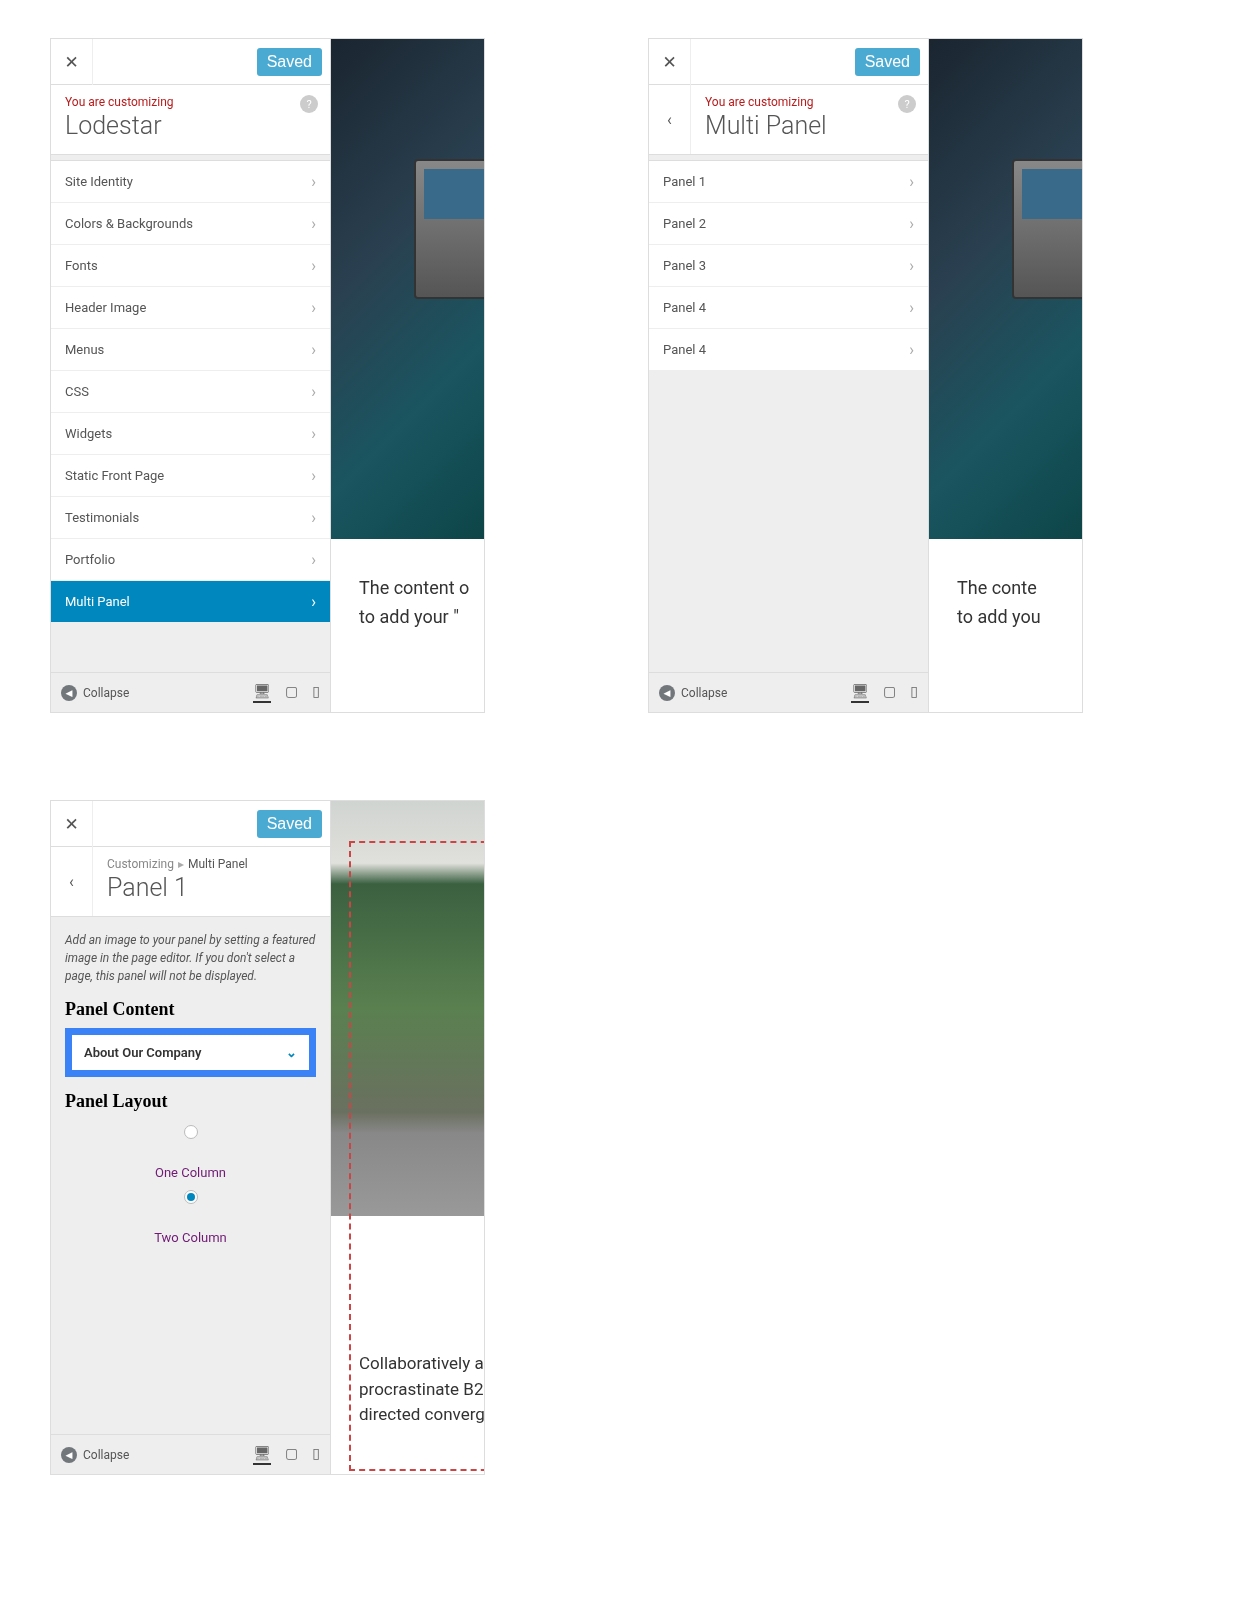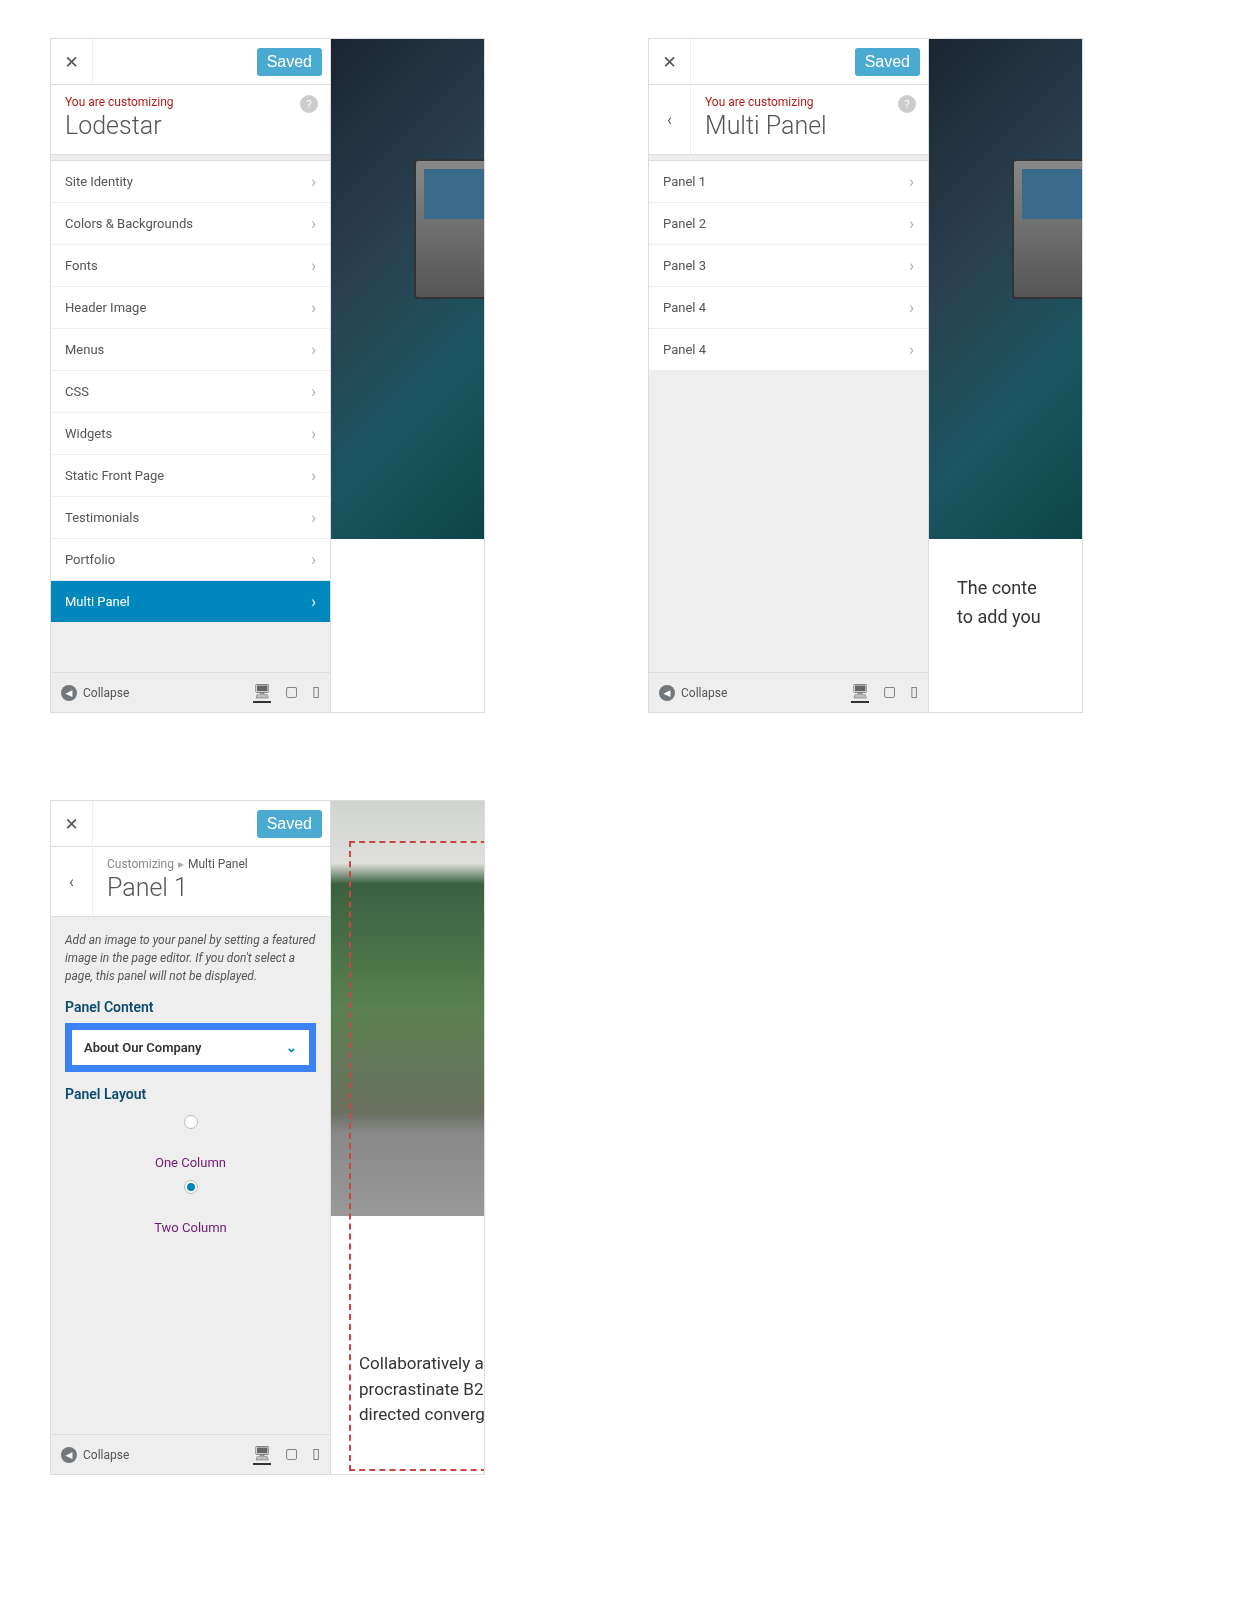--- a/index.html
+++ b/index.html
@@ -225,23 +225,24 @@
 .desc-text {
   padding: 14px;
   font-size: 12px;
   color: #555;
   line-height: 1.5;
   background: #eee;
   font-style: italic;
 }
 .section-label {
   padding: 0 14px 8px 14px;
-  font-size: 14px;
+  font-size: 18px;
   font-weight: 600;
-  color: #0c4a6e;
+  color: #000000;
+  font-family: Liberation Serif, serif;
 }
 .select-box {
   margin: 0 14px 14px 14px;
   border: 7px solid #3b82f6;
   background: #fff;
   padding: 10px 12px;
   display: flex;
   align-items: flex-start;
   justify-content: space-between;
   font-size: 13px;
@@ -377,20 +378,24 @@
         <span>▢</span>
         <span>▯</span>
       </div>
     </div>
   </div>
   <div class="preview">
     <div class="preview-img1">
       <div class="monitor"></div>
     </div>
     <div class="preview-white-bg"></div>
+    <div class="preview-txt">
+      <div>The content o</div>
+      <div>to add your "</div>
+    </div>
   </div>
 </div>
 
 <div class="shot shot2">
   <div class="sidebar">
     <div class="topbar">
       <div class="close-btn">✕</div>
       <button class="saved-btn">Saved</button>
     </div>
     <div class="hdr-row">

